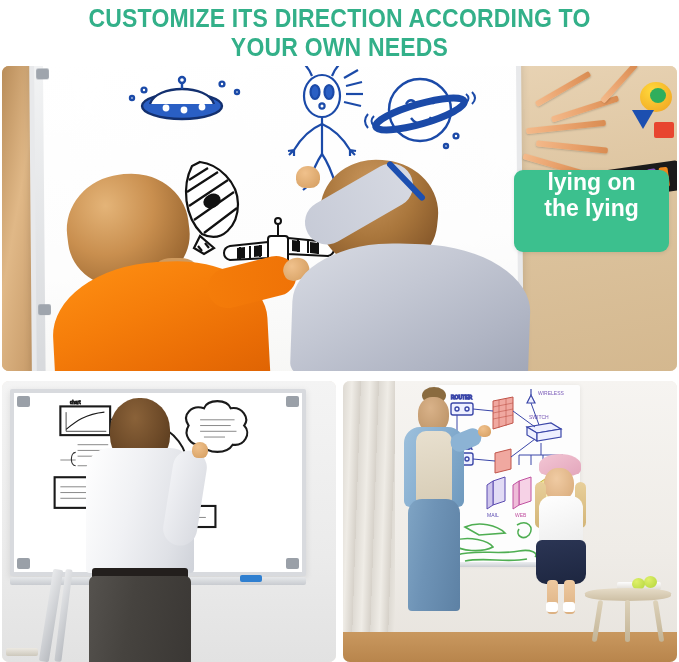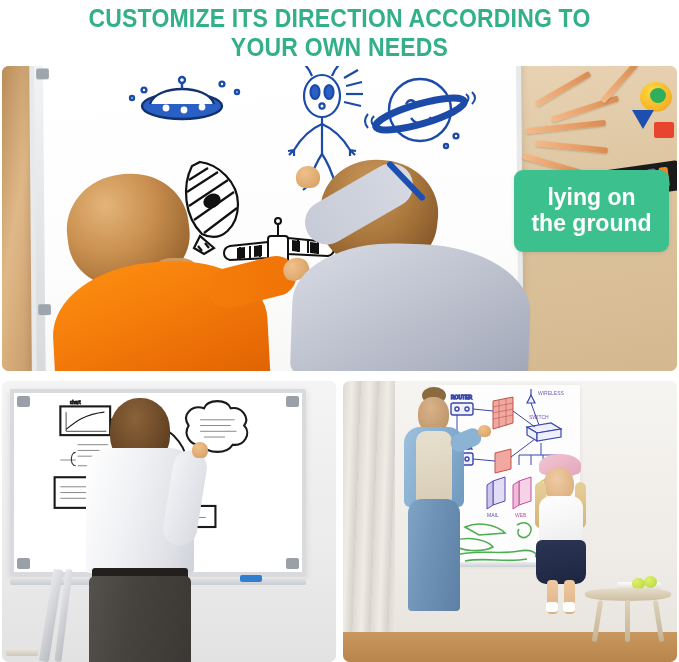--- a/index.html
+++ b/index.html
@@ -150,21 +150,21 @@
     position: absolute; border-radius: 50%;
   }
 
   
   .badge {
     position: absolute;
     background: #3cc08e;
     border-radius: 9px;
     color: #fff;
     font-weight: bold;
-    display: flex; align-items: center; justify-content: center;
+    display: flex; justify-content: center;
     text-align: center;
     line-height: 1.12;
     box-shadow: 0 1px 4px rgba(0,0,0,0.10);
   }
   #badge-ground {
     right: 8px; top: 104px; width: 155px; height: 82px;
     font-size: 23px; padding: 0 6px;
   }
 
   
@@ -430,21 +430,21 @@
         <div class="pal-dot" style="left:18px; top:5px; background:#2fae5c;"></div>
         <div class="pal-dot" style="left:30px; top:5px; background:#1d7fd0;"></div>
         <div class="pal-dot" style="left:42px; top:5px; background:#e8452f;"></div>
         <div class="pal-dot" style="left:54px; top:5px; background:#8a56c2;"></div>
         <div class="pal-dot" style="left:66px; top:5px; background:#f08a1f;"></div>
       </div>
 
       <div class="badge" id="badge-ground">
         <span>
           <span>lying on</span><br>
-          <span>the ground</span>
+          <span>the lying</span>
         </span>
       </div>
     </div>
   </div>
 
   <div class="panel" id="panel-bl">
     <div class="scene">
       <div class="wall-plain"></div>
 
       <div class="wb2">

